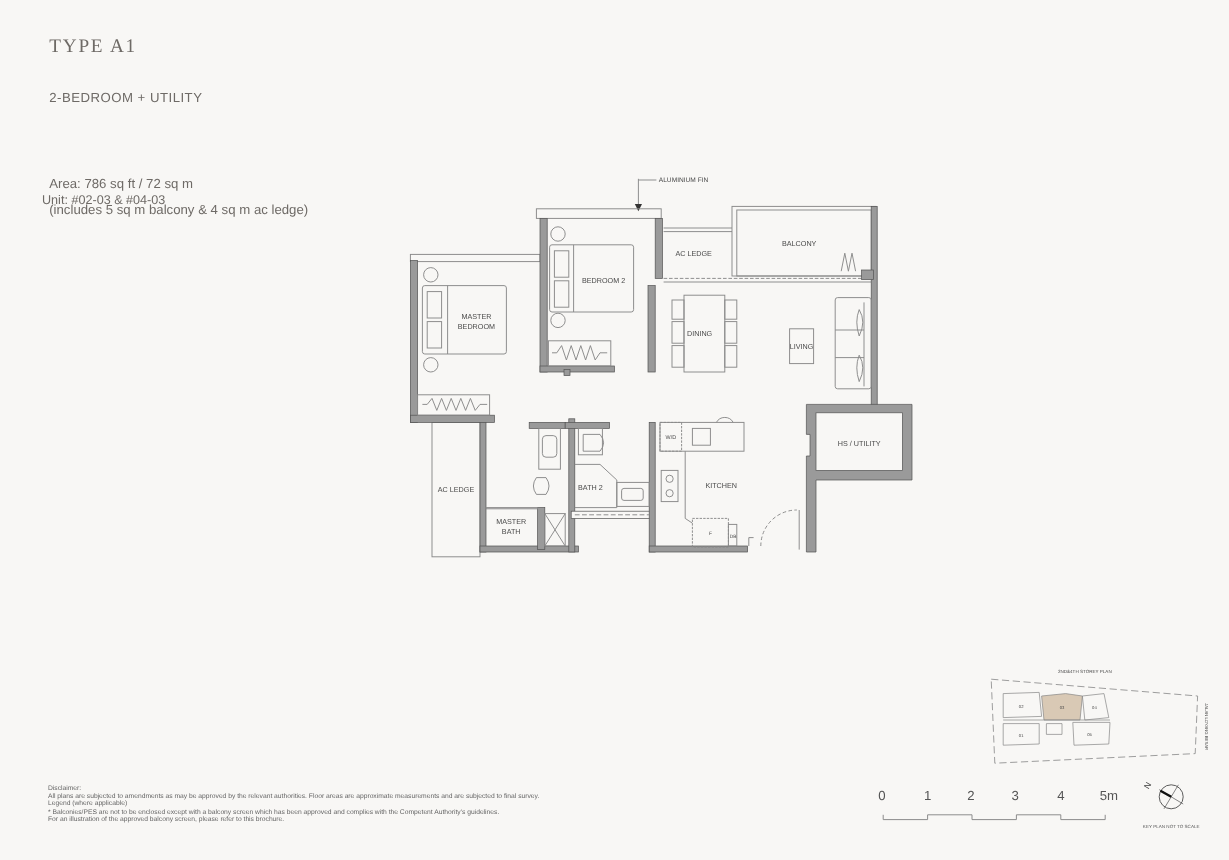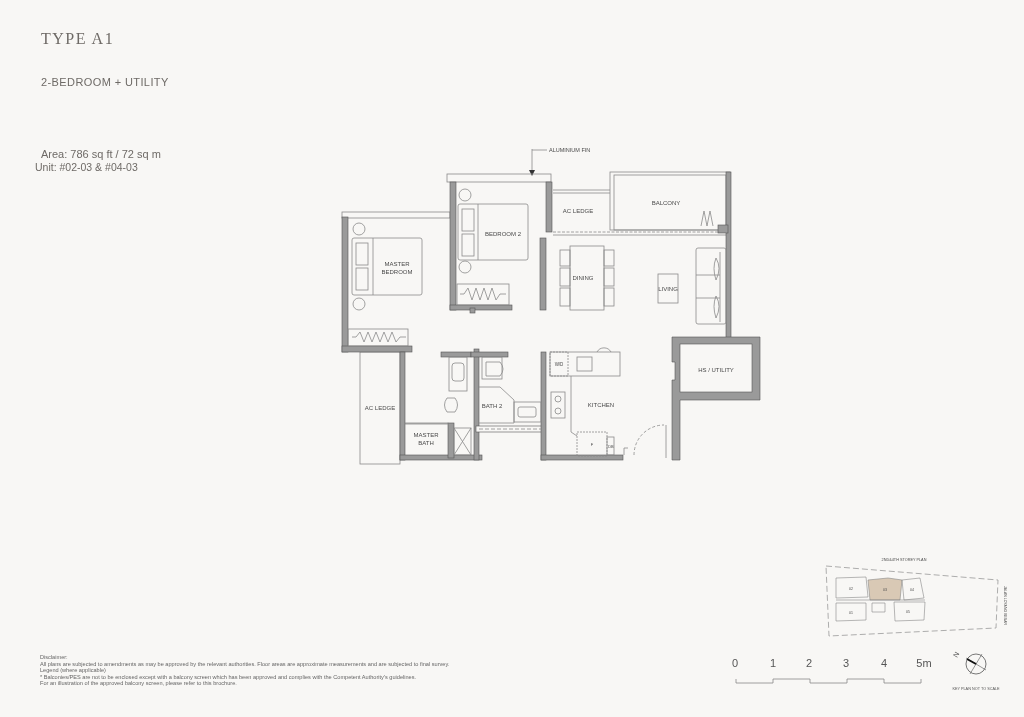--- a/index.html
+++ b/index.html
@@ -14,20 +14,21 @@
   .scalebar { position:absolute; left:728px; top:650px; }
   .lbl { font-family:"Liberation Sans", sans-serif; fill:#4a4a4a; }
 </style>
 </head>
 <body>
 
 <div class="title">TYPE  A1</div>
 <div class="subtitle">2-BEDROOM + UTILITY</div>
 <div class="area">
   <div>Area: 786 sq ft / 72 sq m</div>
+  <div>(includes 5 sq m balcony &amp; 4 sq m ac ledge)</div>
 </div>
 <div class="unit">Unit: #02-03 &amp; #04-03</div>
 
 <svg class="plan" width="440" height="330" viewBox="330 140 440 330">
   <g fill="none" stroke="#8a8a8a" stroke-width="0.8">
 
     <polyline points="532,149 532,150 547,150"></polyline>
     <line x1="532" y1="150" x2="532" y2="172"></line>
   </g>
   <polygon points="529,170 535,170 532,176" fill="#333"></polygon>

